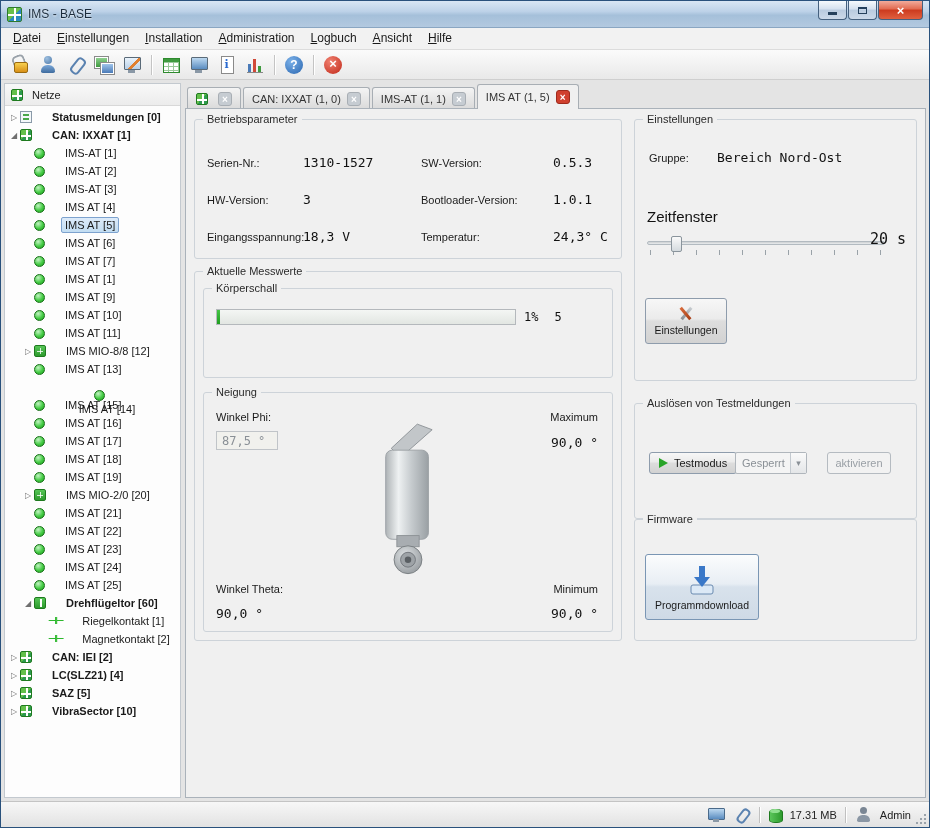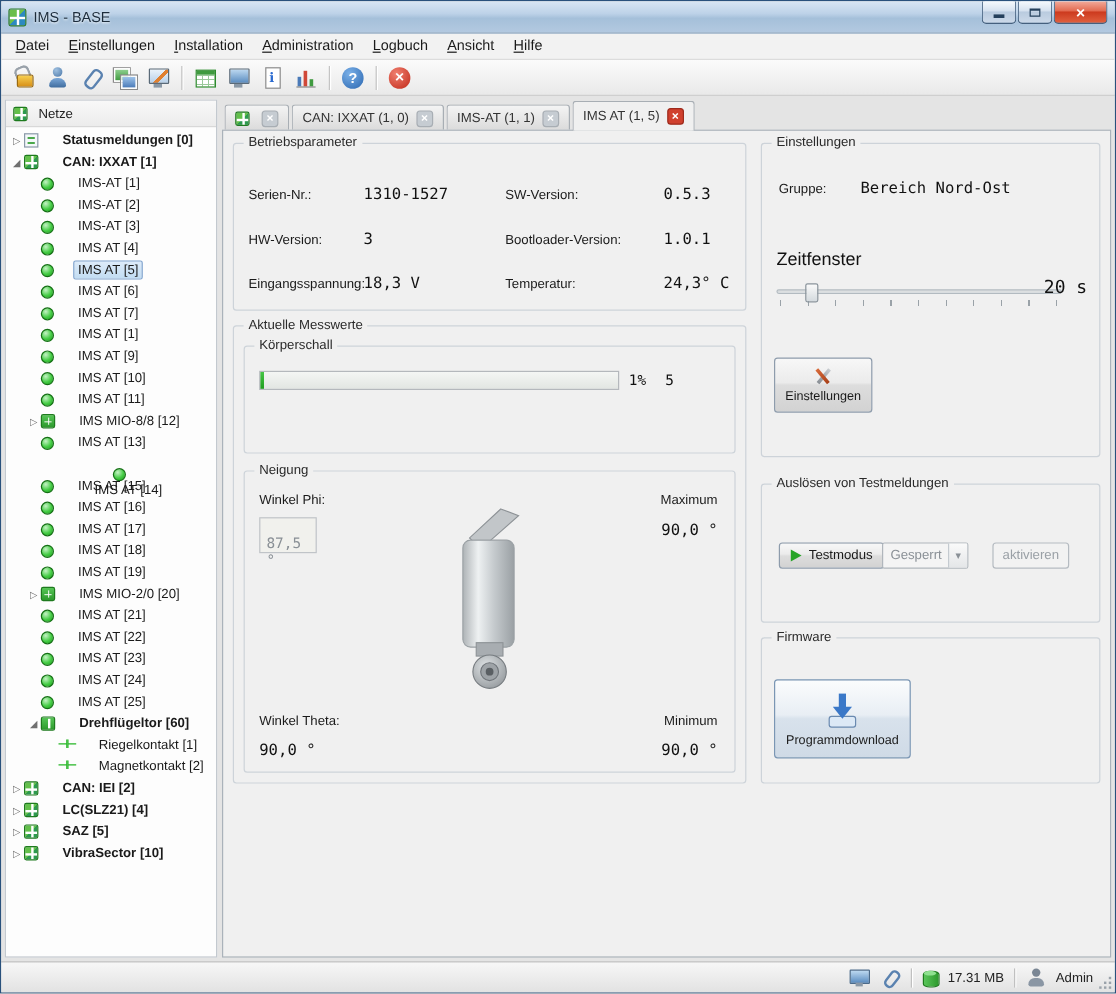--- a/index.html
+++ b/index.html
@@ -139,21 +139,21 @@
   .mi-graph { border:1px solid #8a9ab0; background:linear-gradient(#4a7ab8,#4a7ab8) 2px 100%/2px 6px no-repeat,
       linear-gradient(#d04838,#d04838) 5px 100%/2px 9px no-repeat,
       linear-gradient(#3f9a3f,#3f9a3f) 8px 100%/2px 5px no-repeat,#fff; }
   .mi-scope { border:1px solid #9aa0a6; background:#16294a; }
   .mi-scope::before { content:"∿"; position:absolute; inset:0; color:#4fe04f; font-size:9px; line-height:12px; text-align:center; }
   .mi-test { border:1px solid #3f6ea0; background:linear-gradient(#7ab0e0,#3a78b8); }
   .mi-test::before { content:"✓"; position:absolute; inset:0; color:#fff; font:bold 10px/13px "DejaVu Sans",sans-serif; text-align:center; }
 
   .g-neigung { flex:1; margin-top:14px; position:relative; }
   .phi-label { position:absolute; left:12px; top:18px; }
-  .phi-box { position:absolute; left:12px; top:38px; width:48px; height:19px; background:#f1f1ed; border:1px solid #c0c4c8; color:#8a9096; font-size:12px; padding:14px 5px; }
+  .phi-box { position:absolute; left:12px; top:38px; width:62px; height:19px; background:#f1f1ed; border:1px solid #c0c4c8; color:#8a9096; font-size:12px; padding:2px 5px; }
   .max-label { position:absolute; right:14px; top:18px; }
   .max-value { position:absolute; right:14px; top:42px; }
   .theta-label { position:absolute; left:12px; bottom:36px; }
   .theta-value { position:absolute; left:12px; bottom:10px; }
   .min-label { position:absolute; right:14px; bottom:36px; }
   .min-value { position:absolute; right:14px; bottom:10px; }
   .device-img { position:absolute; left:50%; transform:translateX(-50%); top:26px; }
 
   .g-einst { height:262px; margin-bottom:22px; position:relative; }
   .gruppe-label { position:absolute; left:14px; top:32px; }
@@ -162,21 +162,21 @@
   .slider { position:absolute; left:12px; top:114px; width:238px; height:26px; }
   .slider-track { position:absolute; left:0; right:0; top:7px; height:4px; background:#eef1f3; border:1px solid #b2bac0; border-radius:2px; box-shadow:inset 0 1px 2px rgba(0,0,0,.15); }
   .slider-ticks { position:absolute; left:3px; right:3px; top:16px; height:5px; background:repeating-linear-gradient(90deg,#9aa2a8 0 1px,transparent 1px 23px); }
   .slider-thumb { position:absolute; top:2px; width:11px; height:16px; background:linear-gradient(#fafafa,#d4dade); border:1px solid #8a949c; border-radius:2px; }
   .zeit-value { position:absolute; right:10px; top:110px; font-size:15px; }
   .btn-experten { position:absolute; left:10px; top:178px; width:82px; height:46px; display:flex; flex-direction:column; align-items:center; justify-content:center; gap:2px; font-size:10.5px; }
   .mi-tools { width:20px; height:16px; position:relative; }
   .mi-tools::before { content:""; position:absolute; left:9px; top:0; width:3px; height:15px; background:linear-gradient(#c8ccd0,#888e94); transform:rotate(40deg); }
   .mi-tools::after { content:""; position:absolute; left:8px; top:0; width:3px; height:15px; background:linear-gradient(#d86a3a,#a84018); transform:rotate(-40deg); }
 
-  .g-test { height:116px; margin-bottom:12px; position:relative; }
+  .g-test { height:116px; position:relative; }
   .btn-testmodus { position:absolute; left:14px; top:48px; height:22px; display:flex; align-items:center; gap:6px; padding:0 9px; }
   .mi-play { width:0; height:0; border-left:9px solid #28a428; border-top:5px solid transparent; border-bottom:5px solid transparent; }
   .select { position:absolute; left:100px; top:48px; width:72px; height:22px; background:#f4f4f4; border:1px solid #b0b6bc; border-radius:2px; display:flex; align-items:center; color:#8a9096; font-size:11px; }
   .select .sel-label { flex:1; padding-left:6px; }
   .select .dd-btn { width:16px; height:100%; border-left:1px solid #c4cad0; background:linear-gradient(#fafafa,#e4e6e8); color:#8a9096; font-size:9px; display:flex; align-items:center; justify-content:center; }
   .btn-aktivieren { position:absolute; left:192px; top:48px; width:64px; height:22px; color:#9aa0a6; background:#f2f2f2; border-color:#b5bbc1; }
 
   .g-fw { height:122px; position:relative; }
   .btn-download { position:absolute; left:10px; top:34px; width:114px; height:66px; display:flex; flex-direction:column; align-items:center; justify-content:center; gap:3px; font-size:10.5px; background:linear-gradient(#fbfcfd,#e8eef4 45%,#d8e2ec 50%,#cfdae6); border:1px solid #7a96b4; }
 

